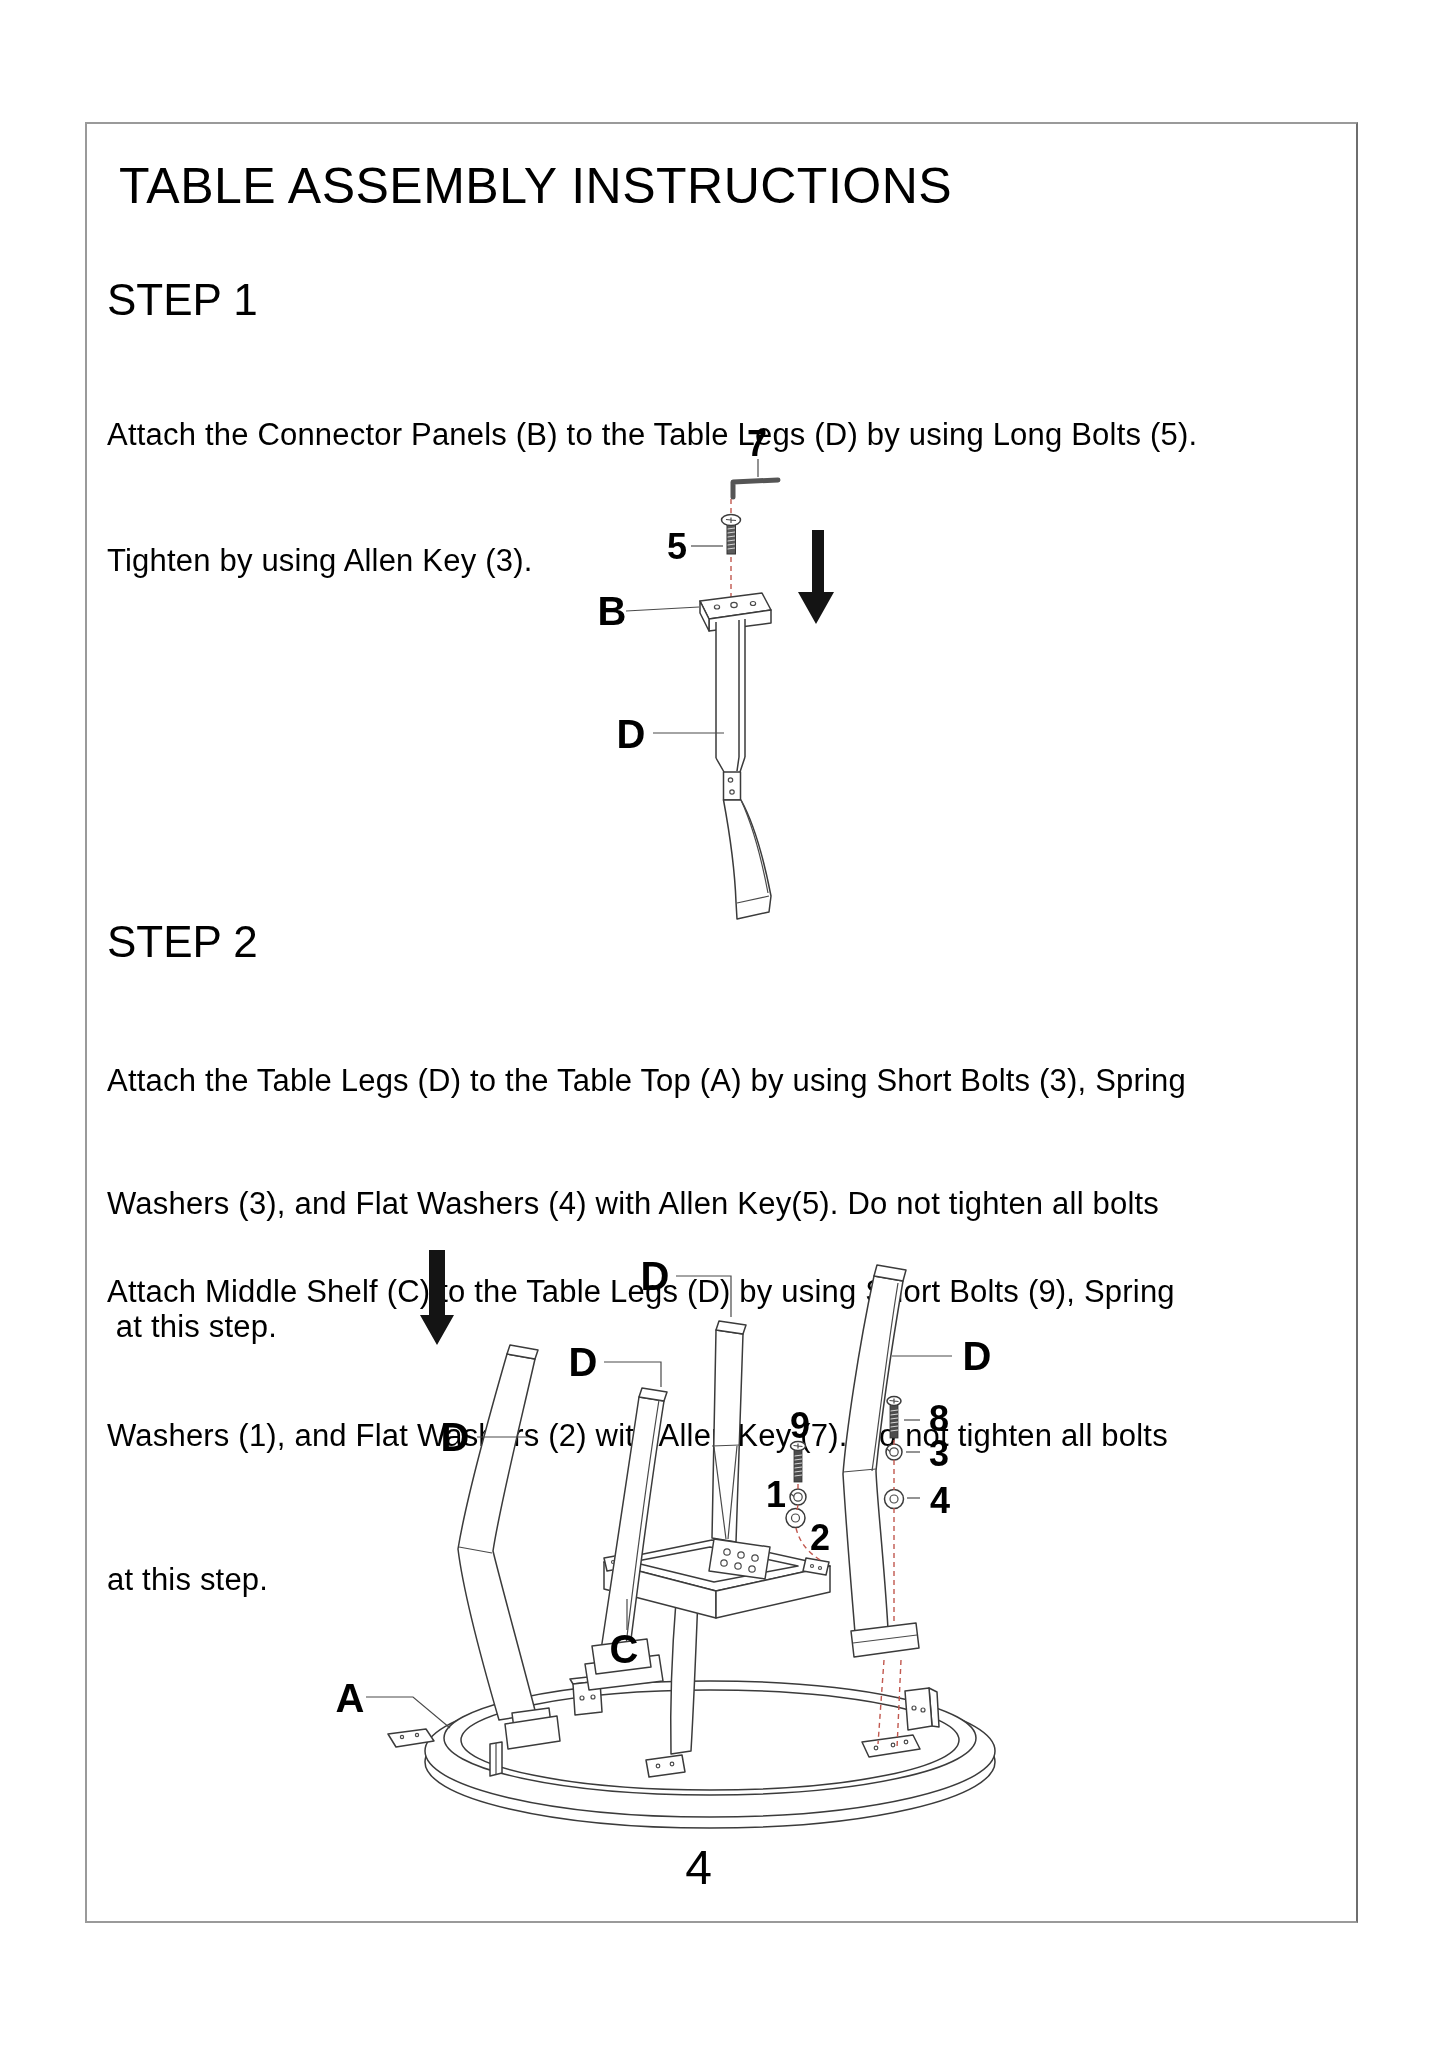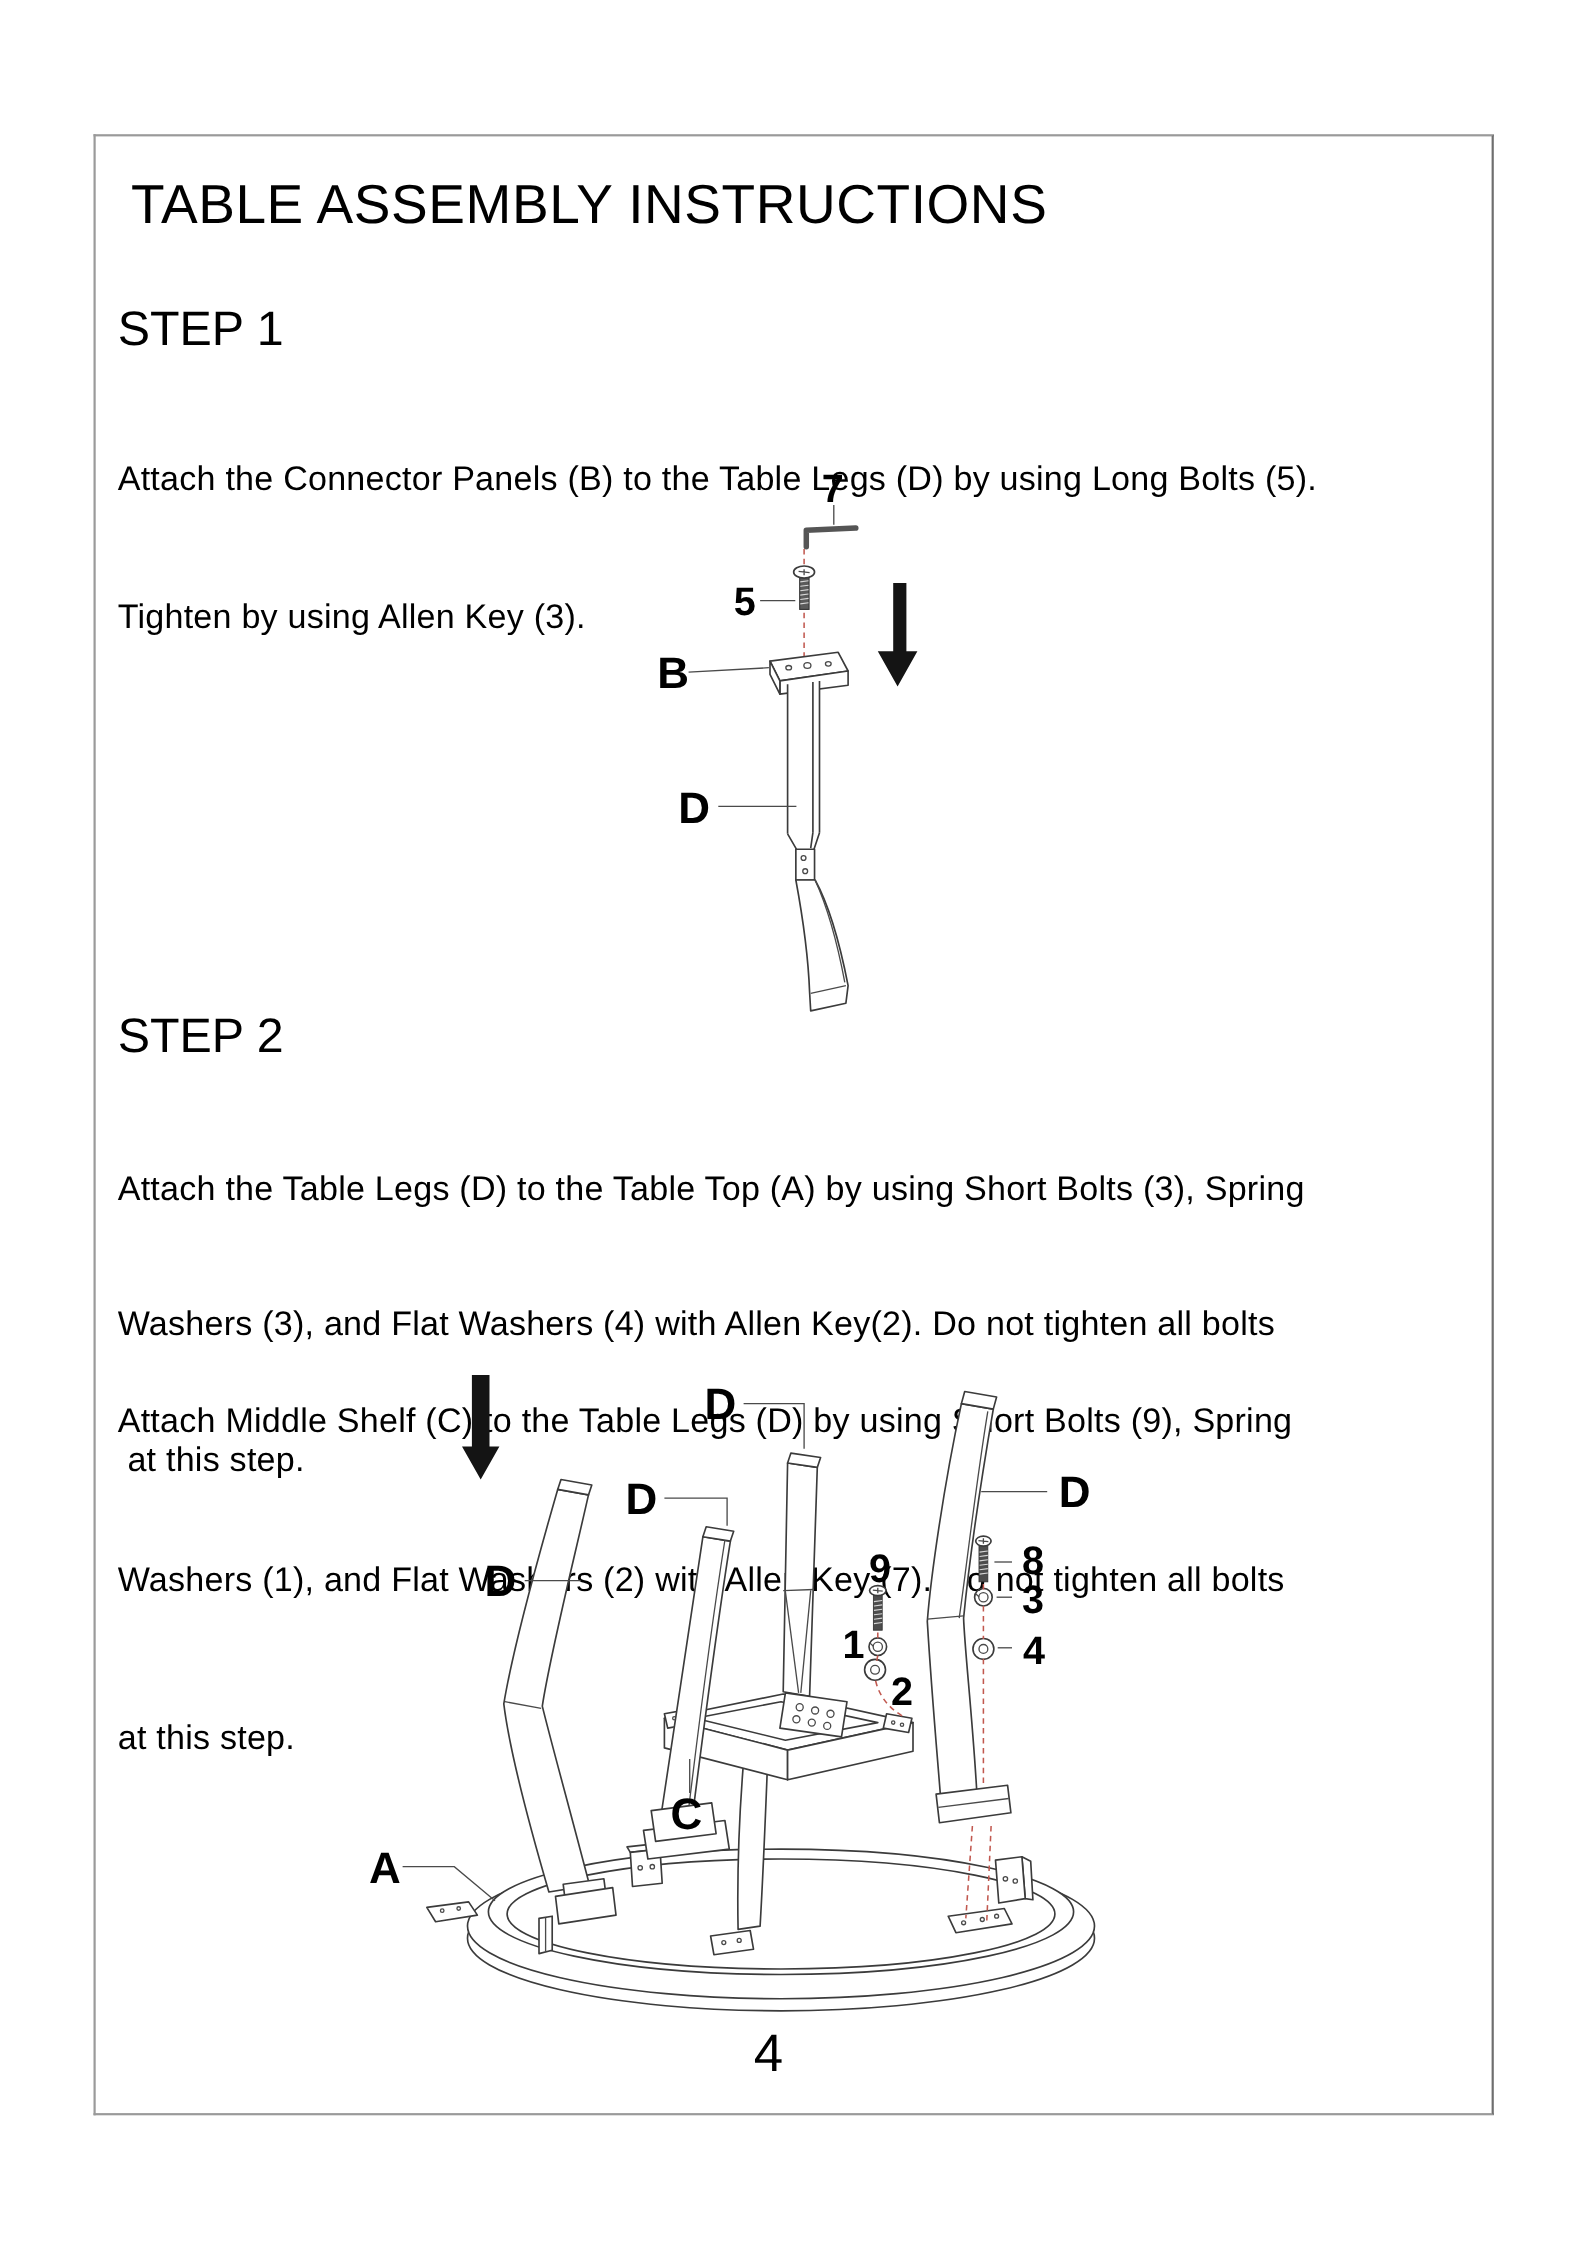--- a/index.html
+++ b/index.html
@@ -90,21 +90,21 @@
 
     <text x="757" y="456" class="cn">7</text>
     <text x="677" y="559" class="cn">5</text>
     <text x="612" y="625" class="cl">B</text>
     <text x="631" y="748" class="cl">D</text>
   </svg>
 
   <div class="step-heading" id="step2-heading">STEP 2</div>
   <div class="para" id="step2-para1">
     <div>Attach the Table Legs (D) to the Table Top (A) by using Short Bolts (3), Spring</div>
-    <div>Washers (3), and Flat Washers (4) with Allen Key(2). Do not tighten all bolts</div>
+    <div>Washers (3), and Flat Washers (4) with Allen Key(5). Do not tighten all bolts</div>
     <div> at this step.</div>
   </div>
   <div class="para" id="step2-para2">
     <div>Attach Middle Shelf (C) to the Table Legs (D) by using Short Bolts (9), Spring</div>
     <div>Washers (1), and Flat Washers (2) with Allen Key (7). Do not tighten all bolts</div>
     <div>at this step.</div>
   </div>
 
   <svg id="diagram2" width="700" height="590" viewBox="320 1245 700 590">
 

